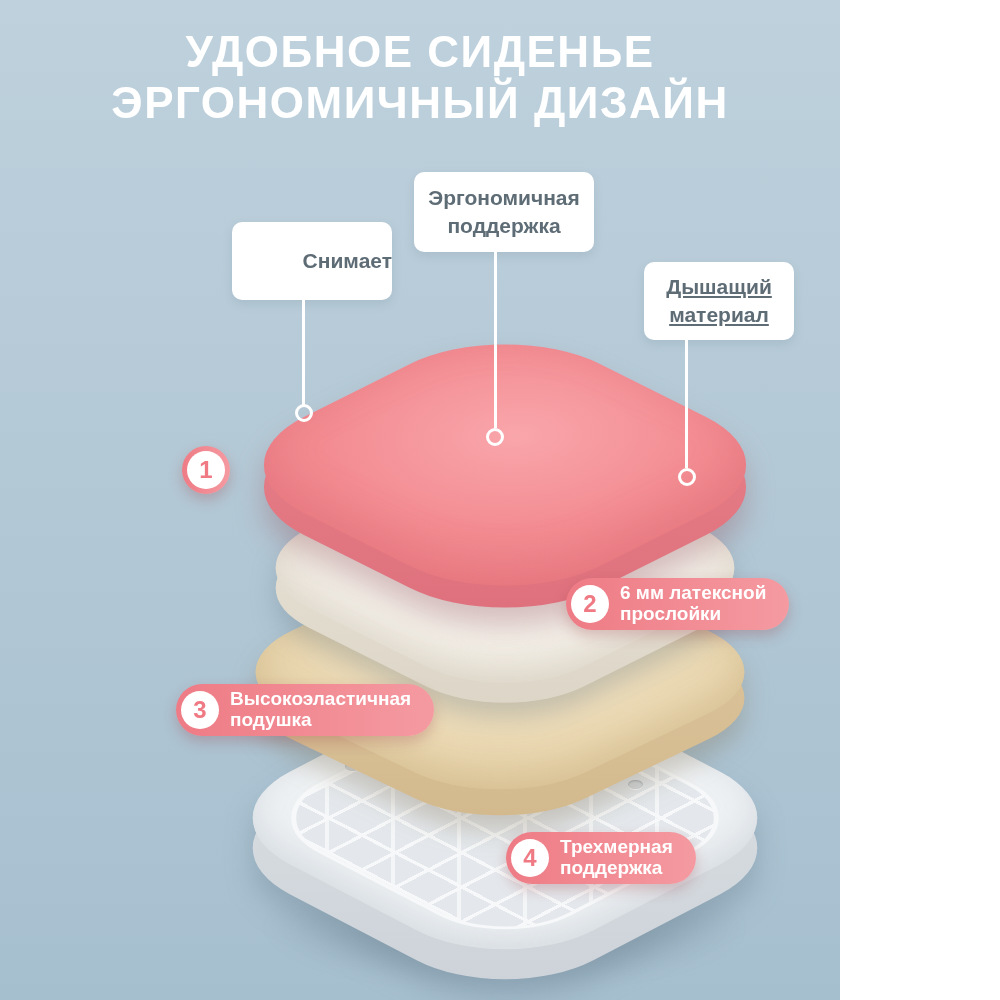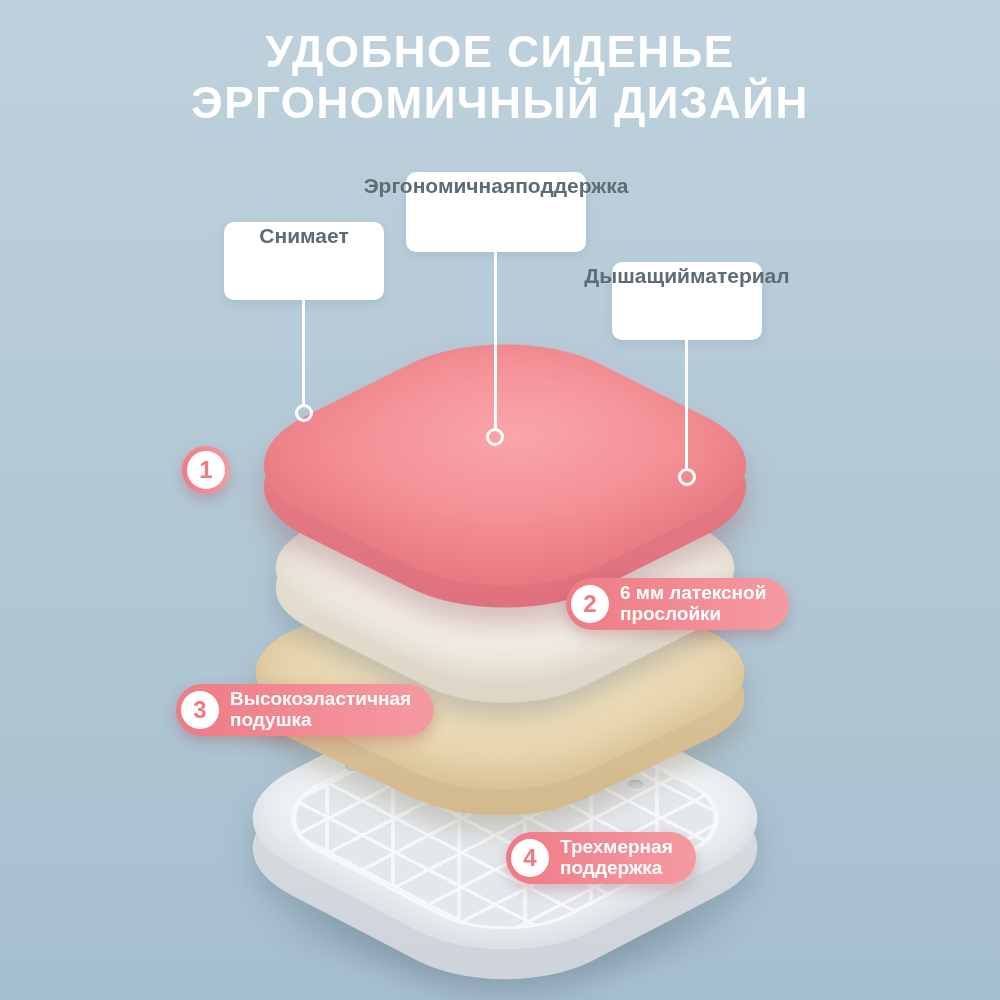--- a/index.html
+++ b/index.html
@@ -1,39 +1,39 @@
 <!DOCTYPE html>
 <html><head>
 <meta charset="utf-8">
 <style>
   html,body { margin:0; padding:0; }
   .stage {
-    position:relative; width:1000px; height:1000px; overflow:hidden;
+    position:relative; width:840px; height:1000px; overflow:hidden;
     background: linear-gradient(180deg,#bed1dd 0%, #b4c9d6 45%, #a6bfcf 100%);
     font-family:"Liberation Sans", sans-serif;
   }
 
   
   .title {
     position:absolute; top:26px; left:0; width:100%;
     text-align:center; color:#ffffff; font-weight:bold;
     font-size:44px; letter-spacing:1.5px; line-height:1.16;
   }
 
   
   .callout {
     position:absolute; z-index:60; background:#ffffff; border-radius:10px;
     color:#5e6c76; font-weight:bold; font-size:21px; text-align:center;
-    display:flex; flex-direction:row; justify-content:center;
-    line-height:1.32; box-shadow:0 4px 10px rgba(90,110,125,.15);
+    display:flex; flex-direction:column; justify-content:center;
+    line-height:1.32; box-shadow:0 4px 10px rgba(90,110,125,.15);margin-left:8px;
   }
   .callout span { display:block; }
   .callout-1 { left:224px; top:222px; width:160px; height:78px;text-align:right; }
   .callout-2 { left:406px; top:172px; width:180px; height:80px; }
-  .callout-3 { left:612px; top:262px; width:150px; height:78px; }
+  .callout-3 { left:636px; top:262px; width:150px; height:78px;text-decoration:underline; }
 
   .leader { position:absolute; z-index:60; width:3px; background:#ffffff; }
   .leader-1 { left:302px; top:300px; height:106px; }
   .leader-2 { left:494px; top:252px; height:176px; }
   .leader-3 { left:685px; top:340px; height:128px; }
 
   .ring {
     position:absolute; z-index:60; width:12px; height:12px;
     border:3px solid #ffffff; border-radius:50%; background:transparent;
   }

